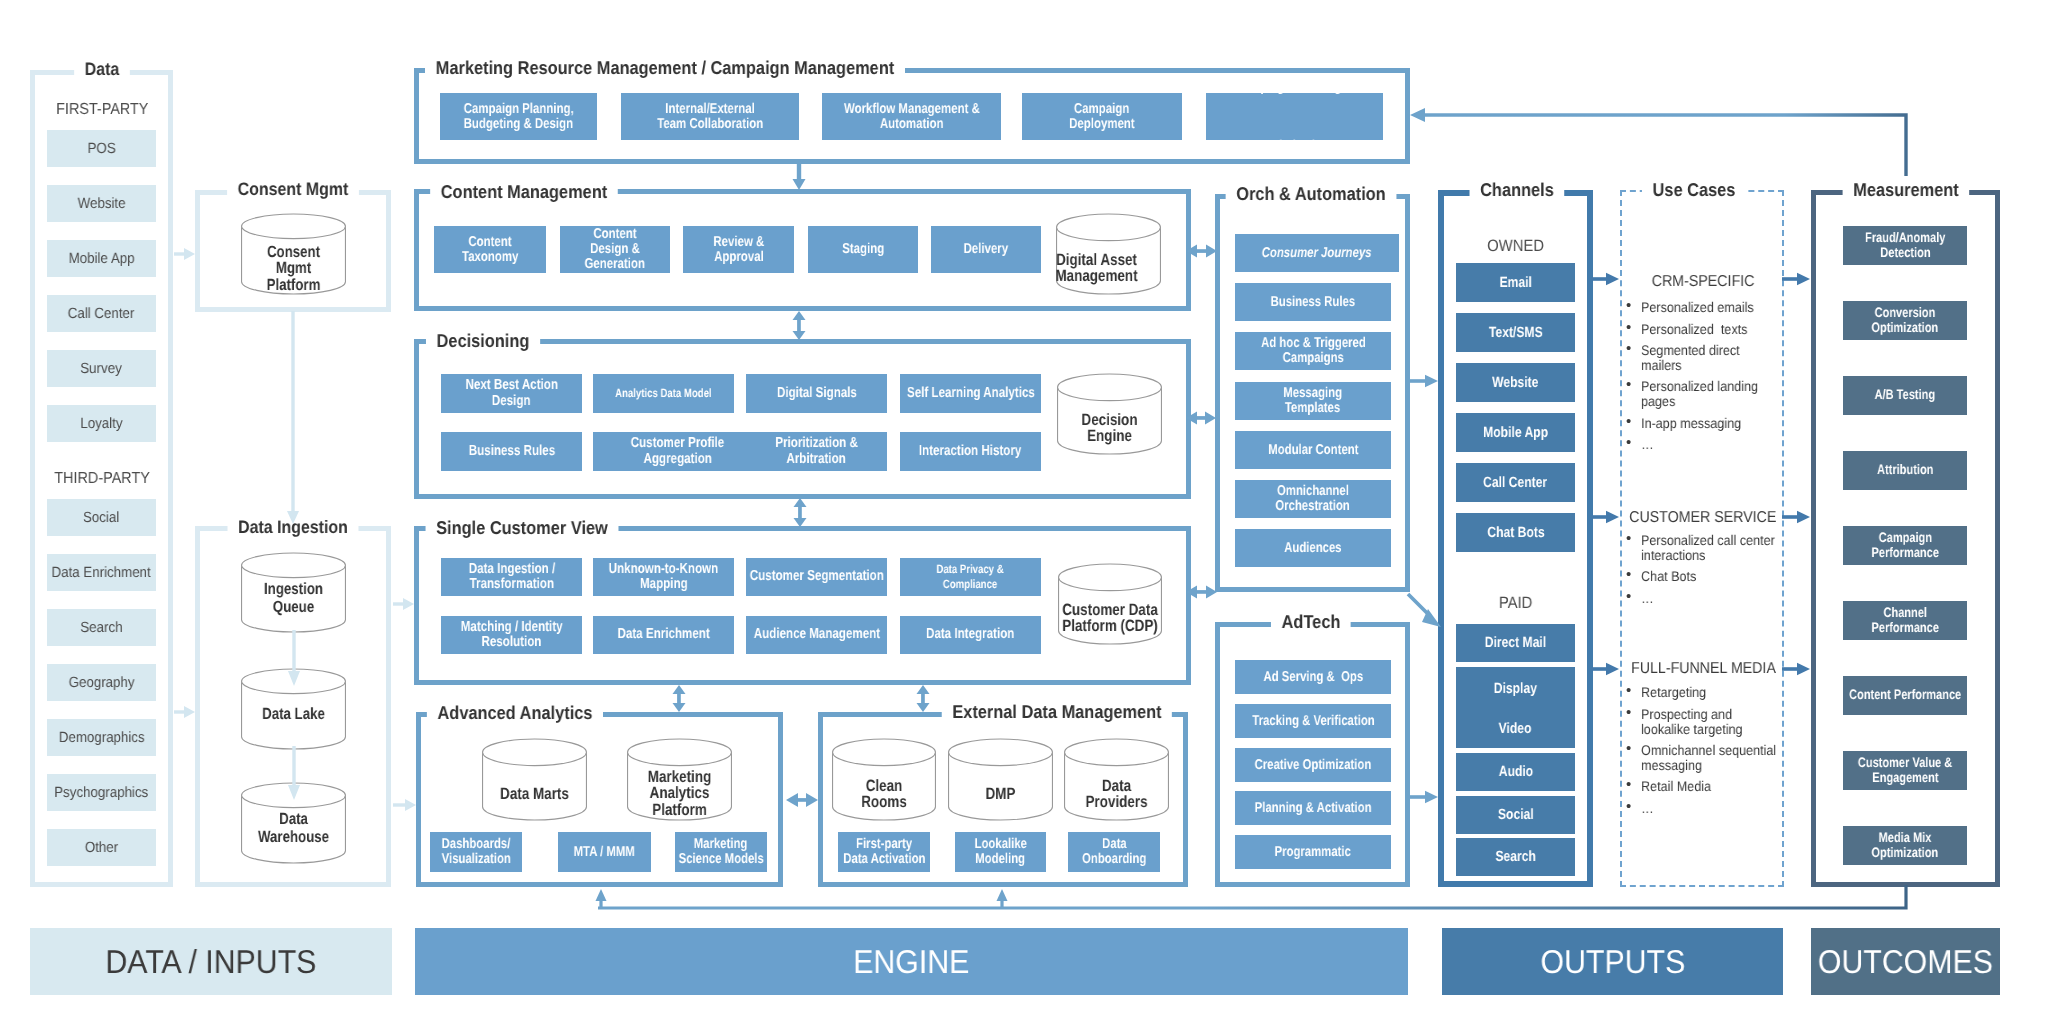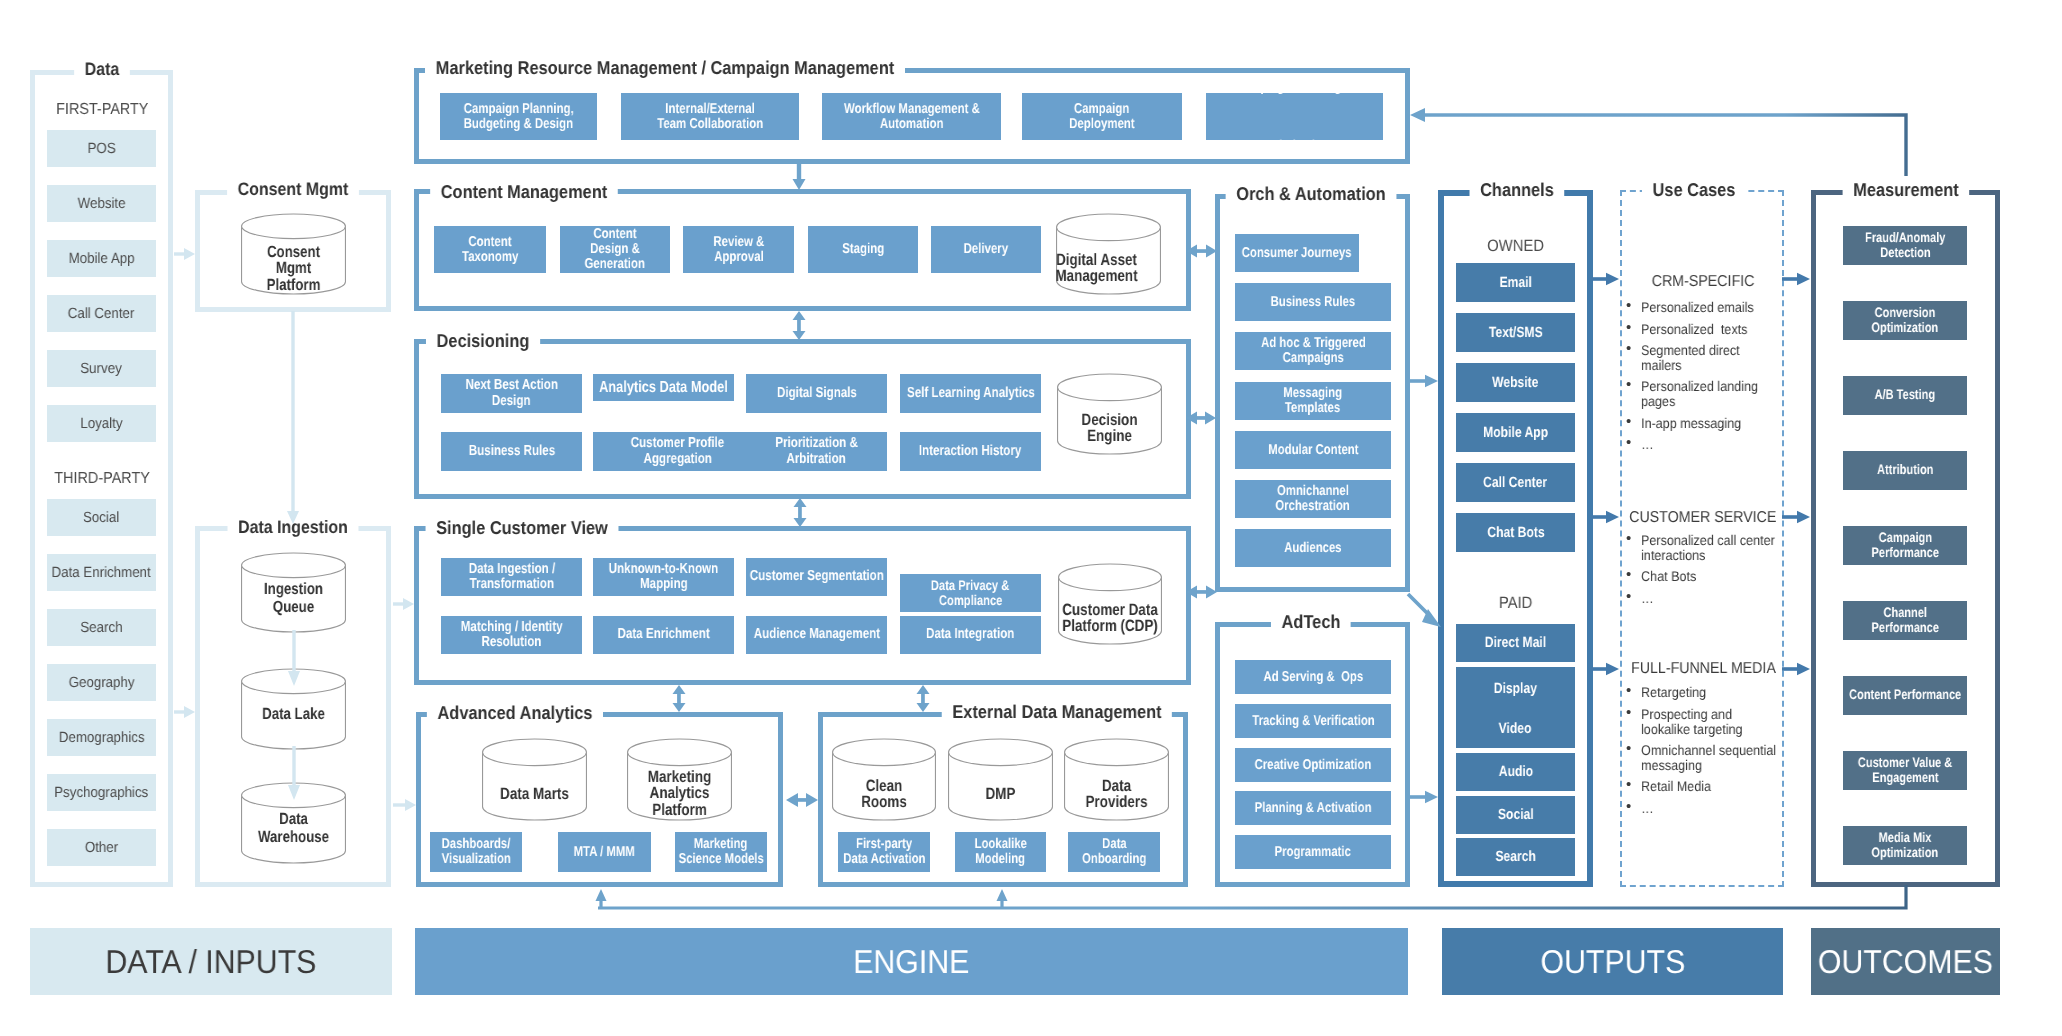--- a/index.html
+++ b/index.html
@@ -352,21 +352,21 @@
 </div>
     </div>
 <div class="panel panel-blue" style="left:414px;top:339px;width:777px;height:160px;">
       <div class="pbox"></div>
     </div>
 <div class="ptitle" style="left:483px;top:327px;height:27.5px;line-height:27.5px;font-size:18.5px;"><span style="padding:0 12px;">Decisioning</span></div>
 <div class="bx bx-mid" style="left:441px;top:374px;width:141px;height:39px;font-size:14.5px;line-height:15.2px;">
 <span>Next Best Action</span>
 <span>Design</span>
 </div>
-<div class="bx bx-mid" style="left:593px;top:374px;width:141px;height:27px;font-size:16px;line-height:15.2px;align-items:center;">
+<div class="bx bx-mid" style="left:593px;top:374px;width:141px;height:39px;font-size:12px;line-height:15.2px;align-items:center;">
 <span>Analytics Data Model</span>
 </div>
 <div class="bx bx-mid" style="left:746px;top:374px;width:141px;height:39px;font-size:14.5px;line-height:15.2px;">
 <span>Digital Signals</span>
 </div>
 <div class="bx bx-mid" style="left:900px;top:374px;width:141px;height:39px;font-size:14.5px;line-height:15.2px;">
 <span>Self Learning Analytics</span>
 </div>
 <div class="bx bx-mid" style="left:441px;top:432px;width:141px;height:39px;font-size:14.5px;line-height:15.2px;">
 <span>Business Rules</span>
@@ -400,21 +400,21 @@
 <span>Data Ingestion /</span>
 <span>Transformation</span>
 </div>
 <div class="bx bx-mid" style="left:593px;top:558px;width:141px;height:38px;font-size:14.5px;line-height:15.2px;">
 <span>Unknown-to-Known</span>
 <span>Mapping</span>
 </div>
 <div class="bx bx-mid" style="left:746px;top:558px;width:141px;height:38px;font-size:14.5px;line-height:15.2px;">
 <span>Customer Segmentation</span>
 </div>
-<div class="bx bx-mid" style="left:900px;top:558px;width:141px;height:38px;font-size:14px;line-height:15.2px;margin-top:16px;">
+<div class="bx bx-mid" style="left:900px;top:558px;width:141px;height:38px;font-size:12px;line-height:15.2px;">
 <span>Data Privacy &amp;</span>
 <span>Compliance</span>
 </div>
 <div class="bx bx-mid" style="left:441px;top:616px;width:141px;height:38px;font-size:14.5px;line-height:15.2px;">
 <span>Matching / Identity</span>
 <span>Resolution</span>
 </div>
 <div class="bx bx-mid" style="left:593px;top:616px;width:141px;height:38px;font-size:14.5px;line-height:15.2px;">
 <span>Data Enrichment</span>
 </div>
@@ -511,21 +511,21 @@
 <span>Modeling</span>
 </div>
 <div class="bx bx-mid" style="left:1068px;top:832px;width:92px;height:40px;font-size:14.2px;line-height:15px;">
 <span>Data</span>
 <span>Onboarding</span>
 </div>
 <div class="panel panel-blue" style="left:1215px;top:194px;width:195px;height:398px;">
       <div class="pbox"></div>
     </div>
 <div class="ptitle" style="left:1311px;top:180px;height:27.5px;line-height:27.5px;font-size:18.5px;"><span style="padding:0 12px;">Orch &amp; Automation</span></div>
-<div class="bx bx-mid" style="left:1235px;top:234px;width:124px;height:38px;font-size:14.2px;line-height:15px;">
+<div class="bx bx-mid" style="left:1235px;top:234px;width:164px;height:38px;font-size:14.2px;line-height:15px;font-style:italic;">
 <span>Consumer Journeys</span>
 </div>
 <div class="bx bx-mid" style="left:1235px;top:283px;width:156px;height:38px;font-size:14.2px;line-height:15px;">
 <span>Business Rules</span>
 </div>
 <div class="bx bx-mid" style="left:1235px;top:332px;width:156px;height:38px;font-size:14.2px;line-height:15px;">
 <span>Ad hoc &amp; Triggered</span>
 <span>Campaigns</span>
 </div>
 <div class="bx bx-mid" style="left:1235px;top:382px;width:156px;height:38px;font-size:14.2px;line-height:15px;">

